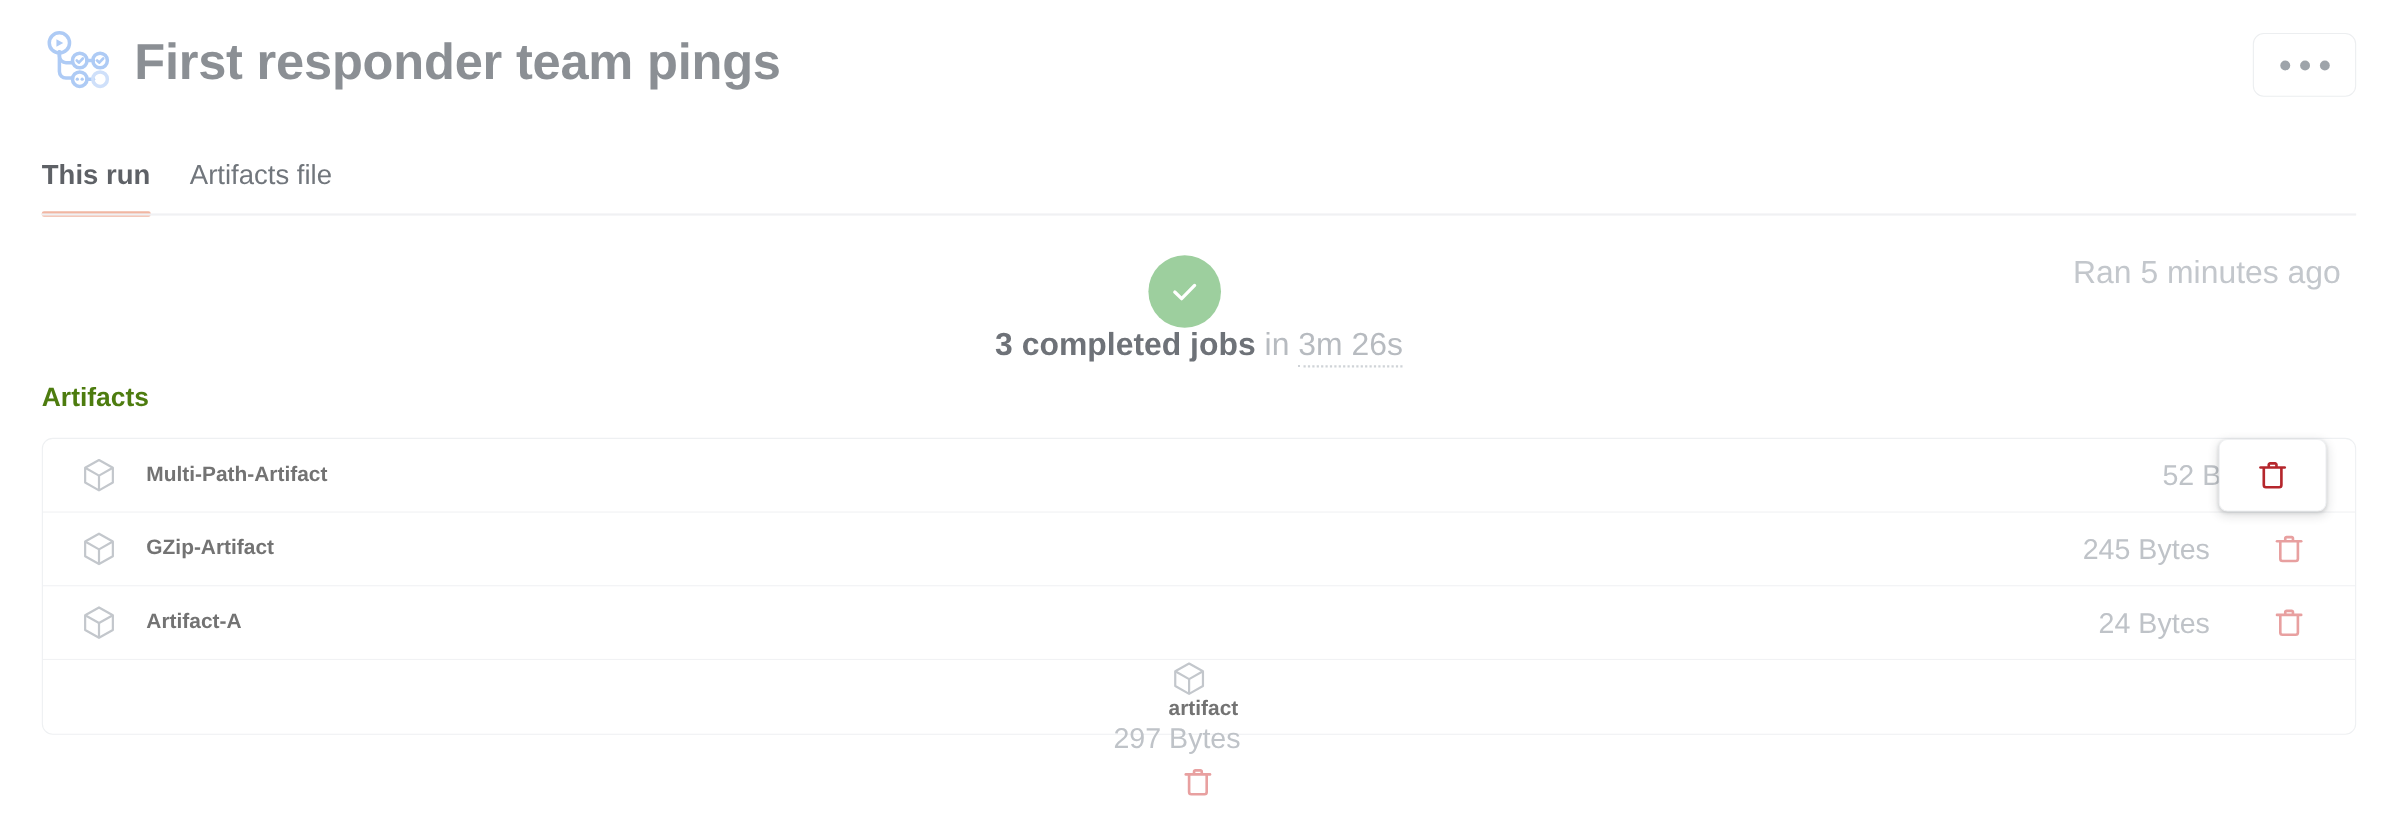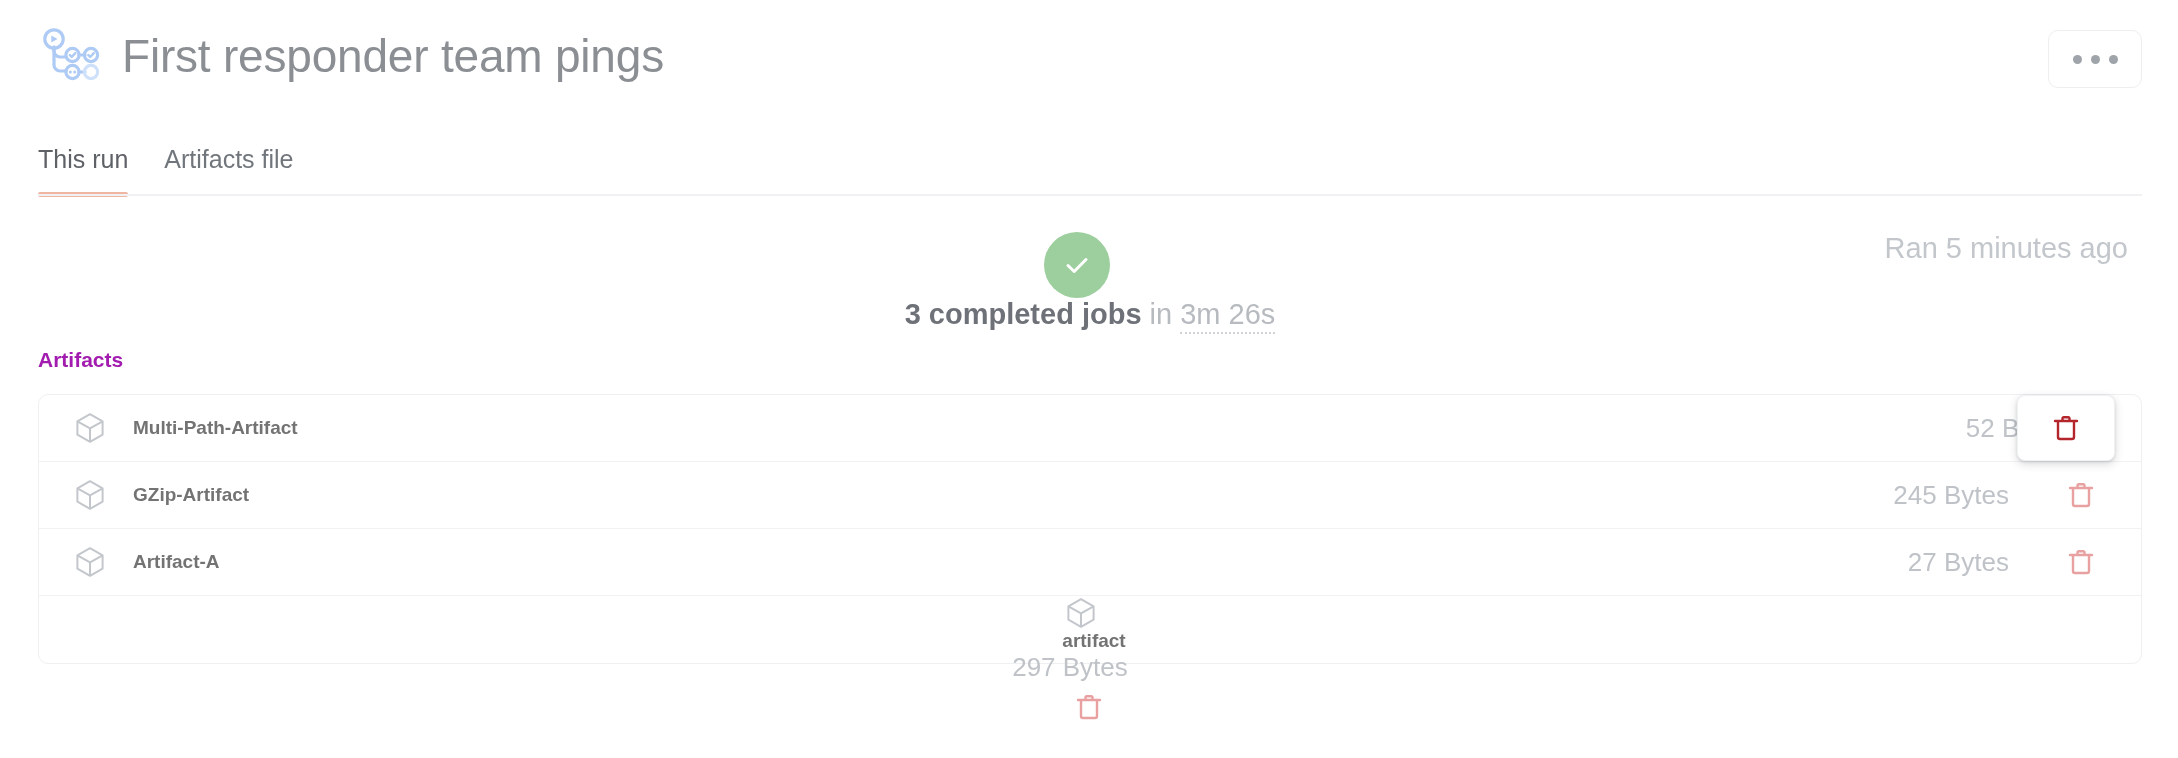--- a/index.html
+++ b/index.html
@@ -18,21 +18,21 @@
 
   
   .header {
     display: flex; align-items: center;
     height: 112px;
     padding-left: 2px;
   }
   .wf-icon { width: 62px; height: 62px; flex: 0 0 62px; margin-right: 22px; }
   .page-title {
     font-size: 46px;
-    font-weight: 400;
+    font-weight: 700;
     color: #8b8f94;
     letter-spacing: -0.2px;
     line-height: 1;
     white-space: nowrap;
   }
   .kebab-btn {
     position: absolute;
     right: 36px; top: 30px;
     width: 94px; height: 58px;
     border: 1px solid #eceef0;
@@ -57,21 +57,21 @@
   .tab {
     position: relative;
     font-size: 25px;
     padding: 0 0 22px 0;
     margin-right: 36px;
     cursor: pointer;
     white-space: nowrap;
     color: #71767c;
     font-weight: 400;
   }
-  .tab.active { color: #5e6166; font-weight: 400; }
+  .tab.active { color: #5e6166; font-weight: 700; }
   .tab.active::after {
     content: "";
     position: absolute;
     left: 0; right: 0; bottom: -1px;
     height: 5px;
     background: #f1b6a2;
     border-radius: 2px;
   }
   .tabs-rule {
     position: absolute;
@@ -110,23 +110,23 @@
     right: 14px;
     font-size: 29px;
     color: #c3c7cc;
     white-space: nowrap;
   }
 
   
   .artifacts-title {
     margin-top: 44px;
     padding-left: 2px;
-    font-size: 21px;
+    font-size: 24px;
     font-weight: 700;
-    color: #a21caf;
+    color: #4d7c0f;
   }
   .artifacts-box {
     margin-top: 22px;
     margin-left: 2px;
     border: 1px solid #eef0f2;
     border-radius: 10px;
     overflow: visible;
     background: #fff;
   }
   .artifact-row {
@@ -281,21 +281,21 @@
     <div class="artifact-row">
       <span class="pkg-icon">
         <svg viewBox="0 0 34 34" width="34" height="34" fill="none">
           <path d="M17 3.2 L29.6 10.3 V23.7 L17 30.8 L4.4 23.7 V10.3 Z" stroke="#c3c7cc" stroke-width="2" stroke-linejoin="round"></path>
           <path d="M4.4 10.3 L17 17.4 L29.6 10.3" stroke="#c3c7cc" stroke-width="2" stroke-linejoin="round"></path>
           <path d="M17 17.4 V30.8" stroke="#c3c7cc" stroke-width="2" stroke-linejoin="round"></path>
         </svg>
       </span>
       <span class="artifact-name">Artifact-A</span>
       <span class="artifact-spacer"></span>
-      <span class="artifact-size">27 Bytes</span>
+      <span class="artifact-size">24 Bytes</span>
       <span class="del-btn">
         <svg class="trash" viewBox="0 0 30 30" width="30" height="30" fill="none">
           <path d="M4 8 H26" stroke="#e8a0a0" stroke-width="2.4" stroke-linecap="round"></path>
           <path d="M11.5 8 V5.5 a1.2 1.2 0 0 1 1.2 -1.2 h4.6 a1.2 1.2 0 0 1 1.2 1.2 V8" stroke="#e8a0a0" stroke-width="2.4" stroke-linejoin="round"></path>
           <path d="M7 8 V24 a2 2 0 0 0 2 2 h12 a2 2 0 0 0 2 -2 V8" stroke="#e8a0a0" stroke-width="2.4" stroke-linejoin="round"></path>
         </svg>
       </span>
     </div>
 
     <div class="artifact-row">

